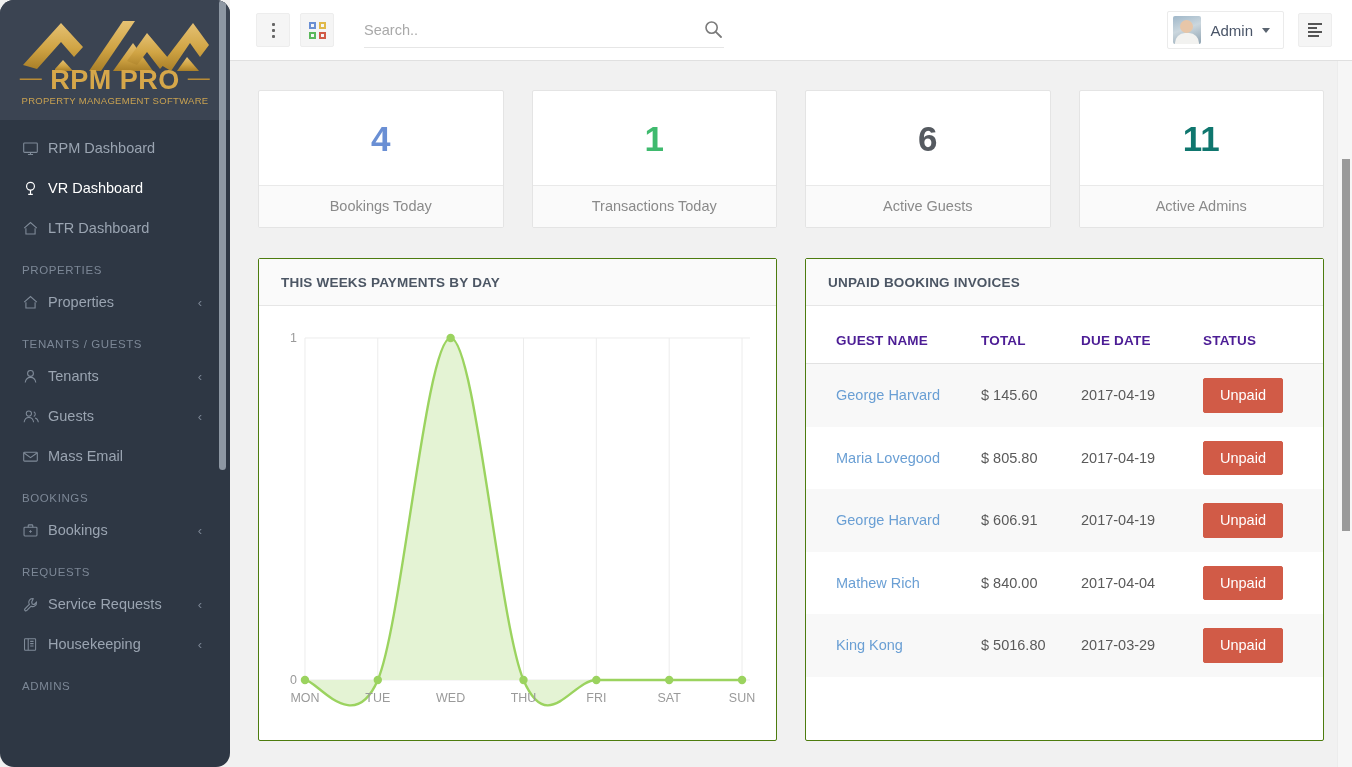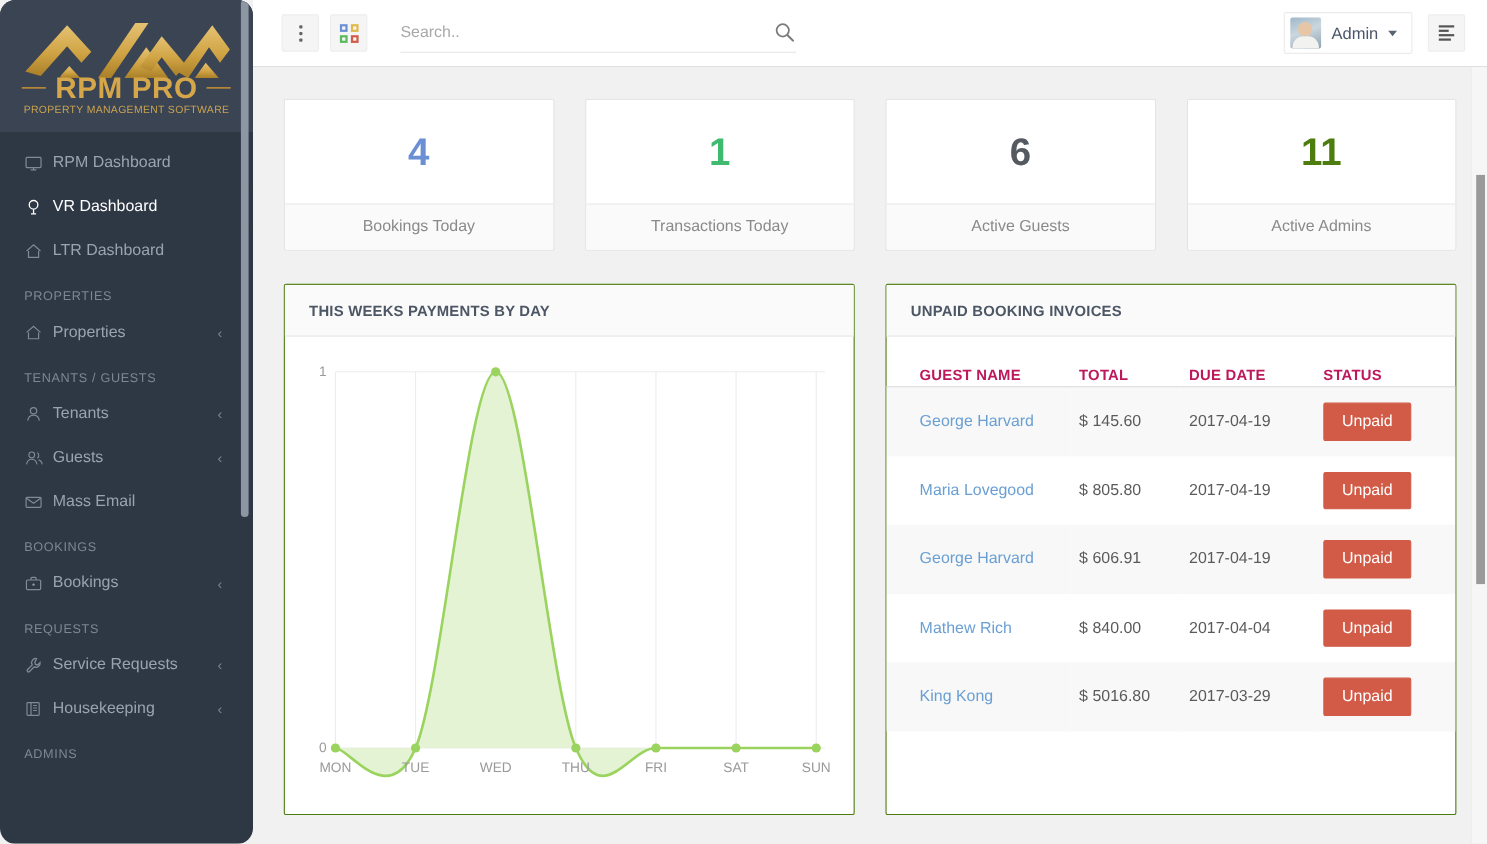--- a/index.html
+++ b/index.html
@@ -175,22 +175,22 @@
     color: #4c5664;
   }
   .panel-body { padding: 0; }
 
   
   .chart-box { padding: 14px 18px 18px 18px; height: 434px; position: relative; }
 
   
   table.inv { width: 100%; border-collapse: collapse; }
   table.inv th {
-    text-align: left; font-size: 13.5px; font-weight: bold; color:#be185d;
-    padding: 27px 8px 3px 8px; border-bottom: 1px solid #e2e2e2;
+    text-align: left; font-size: 13.5px; font-weight: bold; color:#4c1d95;
+    padding: 27px 8px 15px 8px; border-bottom: 1px solid #e2e2e2;
     letter-spacing: 0.2px;
   }
   table.inv th:first-child, table.inv td:first-child { padding-left: 30px; }
   table.inv td {
     font-size: 14.5px; color: #5a5a5a; padding: 14px 8px; height: 58px;
     vertical-align: middle;
   }
   table.inv tbody tr:nth-child(odd) { background: #f8f8f8; }
   table.inv tbody tr:nth-child(even) { background: #ffffff; }
   td.guest a { color: #6a9fd4; text-decoration: none; cursor:pointer; }
@@ -419,21 +419,21 @@
           </div>
           <div class="stat-card">
             <div class="stat-num" style="color: rgb(63, 186, 110);">1</div>
             <div class="stat-label">Transactions Today</div>
           </div>
           <div class="stat-card">
             <div class="stat-num" style="color: rgb(85, 90, 96);">6</div>
             <div class="stat-label">Active Guests</div>
           </div>
           <div class="stat-card">
-            <div class="stat-num" style="color: #4d7c0f;">11</div>
+            <div class="stat-num" style="color: #0f766e;">11</div>
             <div class="stat-label">Active Admins</div>
           </div>
         </div>
 
       <div class="panels">
 
         <div class="panel">
           <div class="panel-head">THIS WEEKS PAYMENTS BY DAY</div>
           <div class="panel-body">
             <div class="chart-box">

